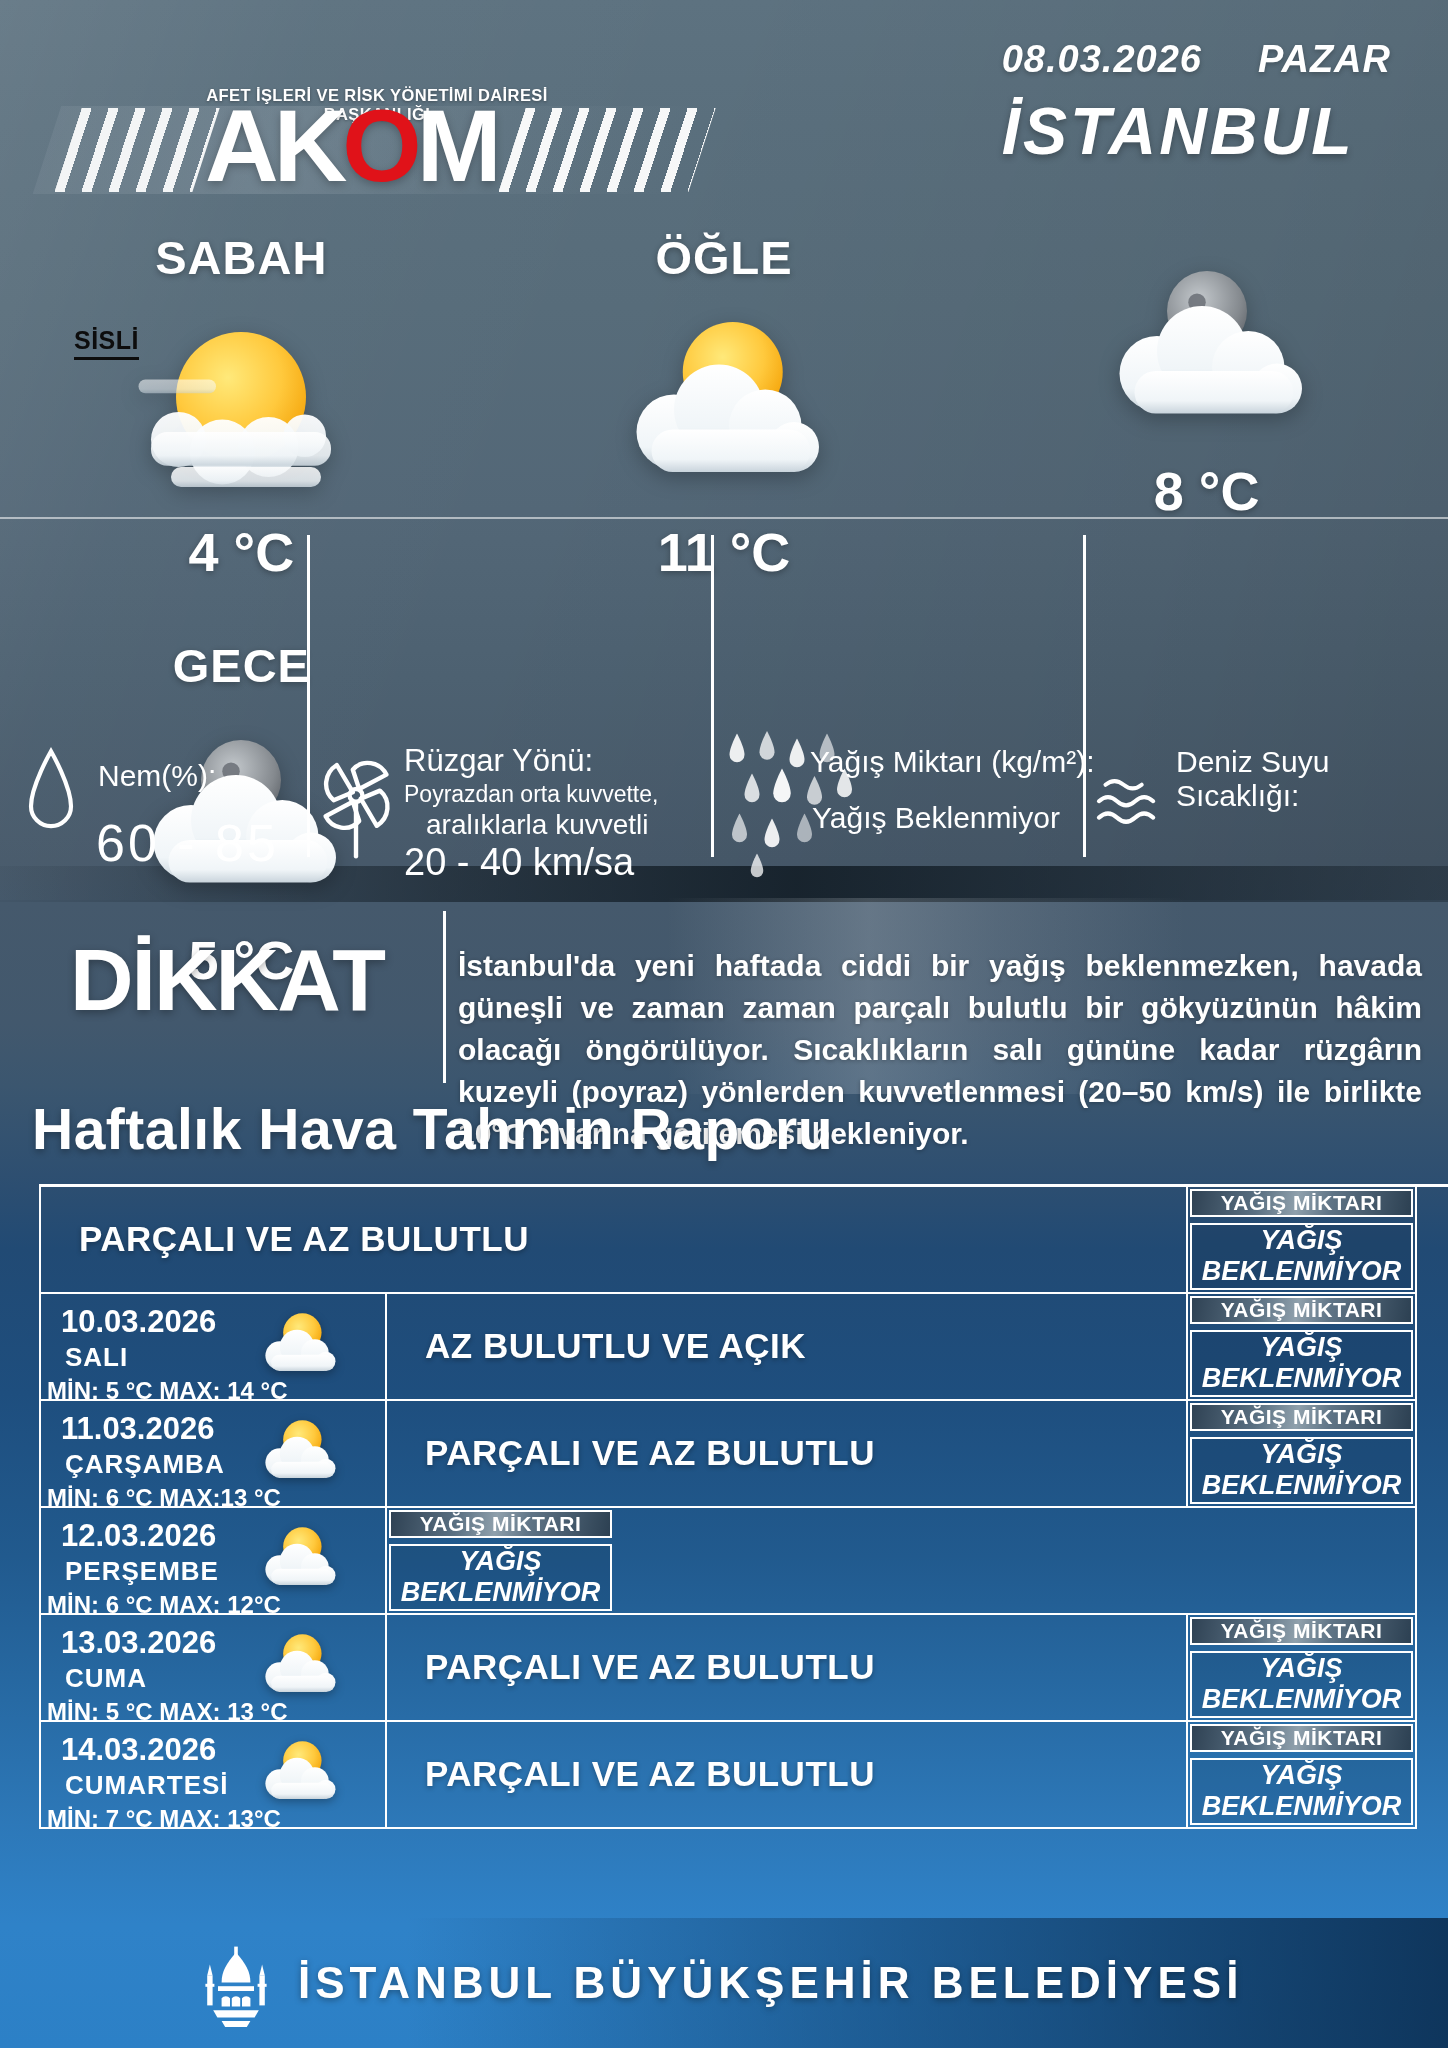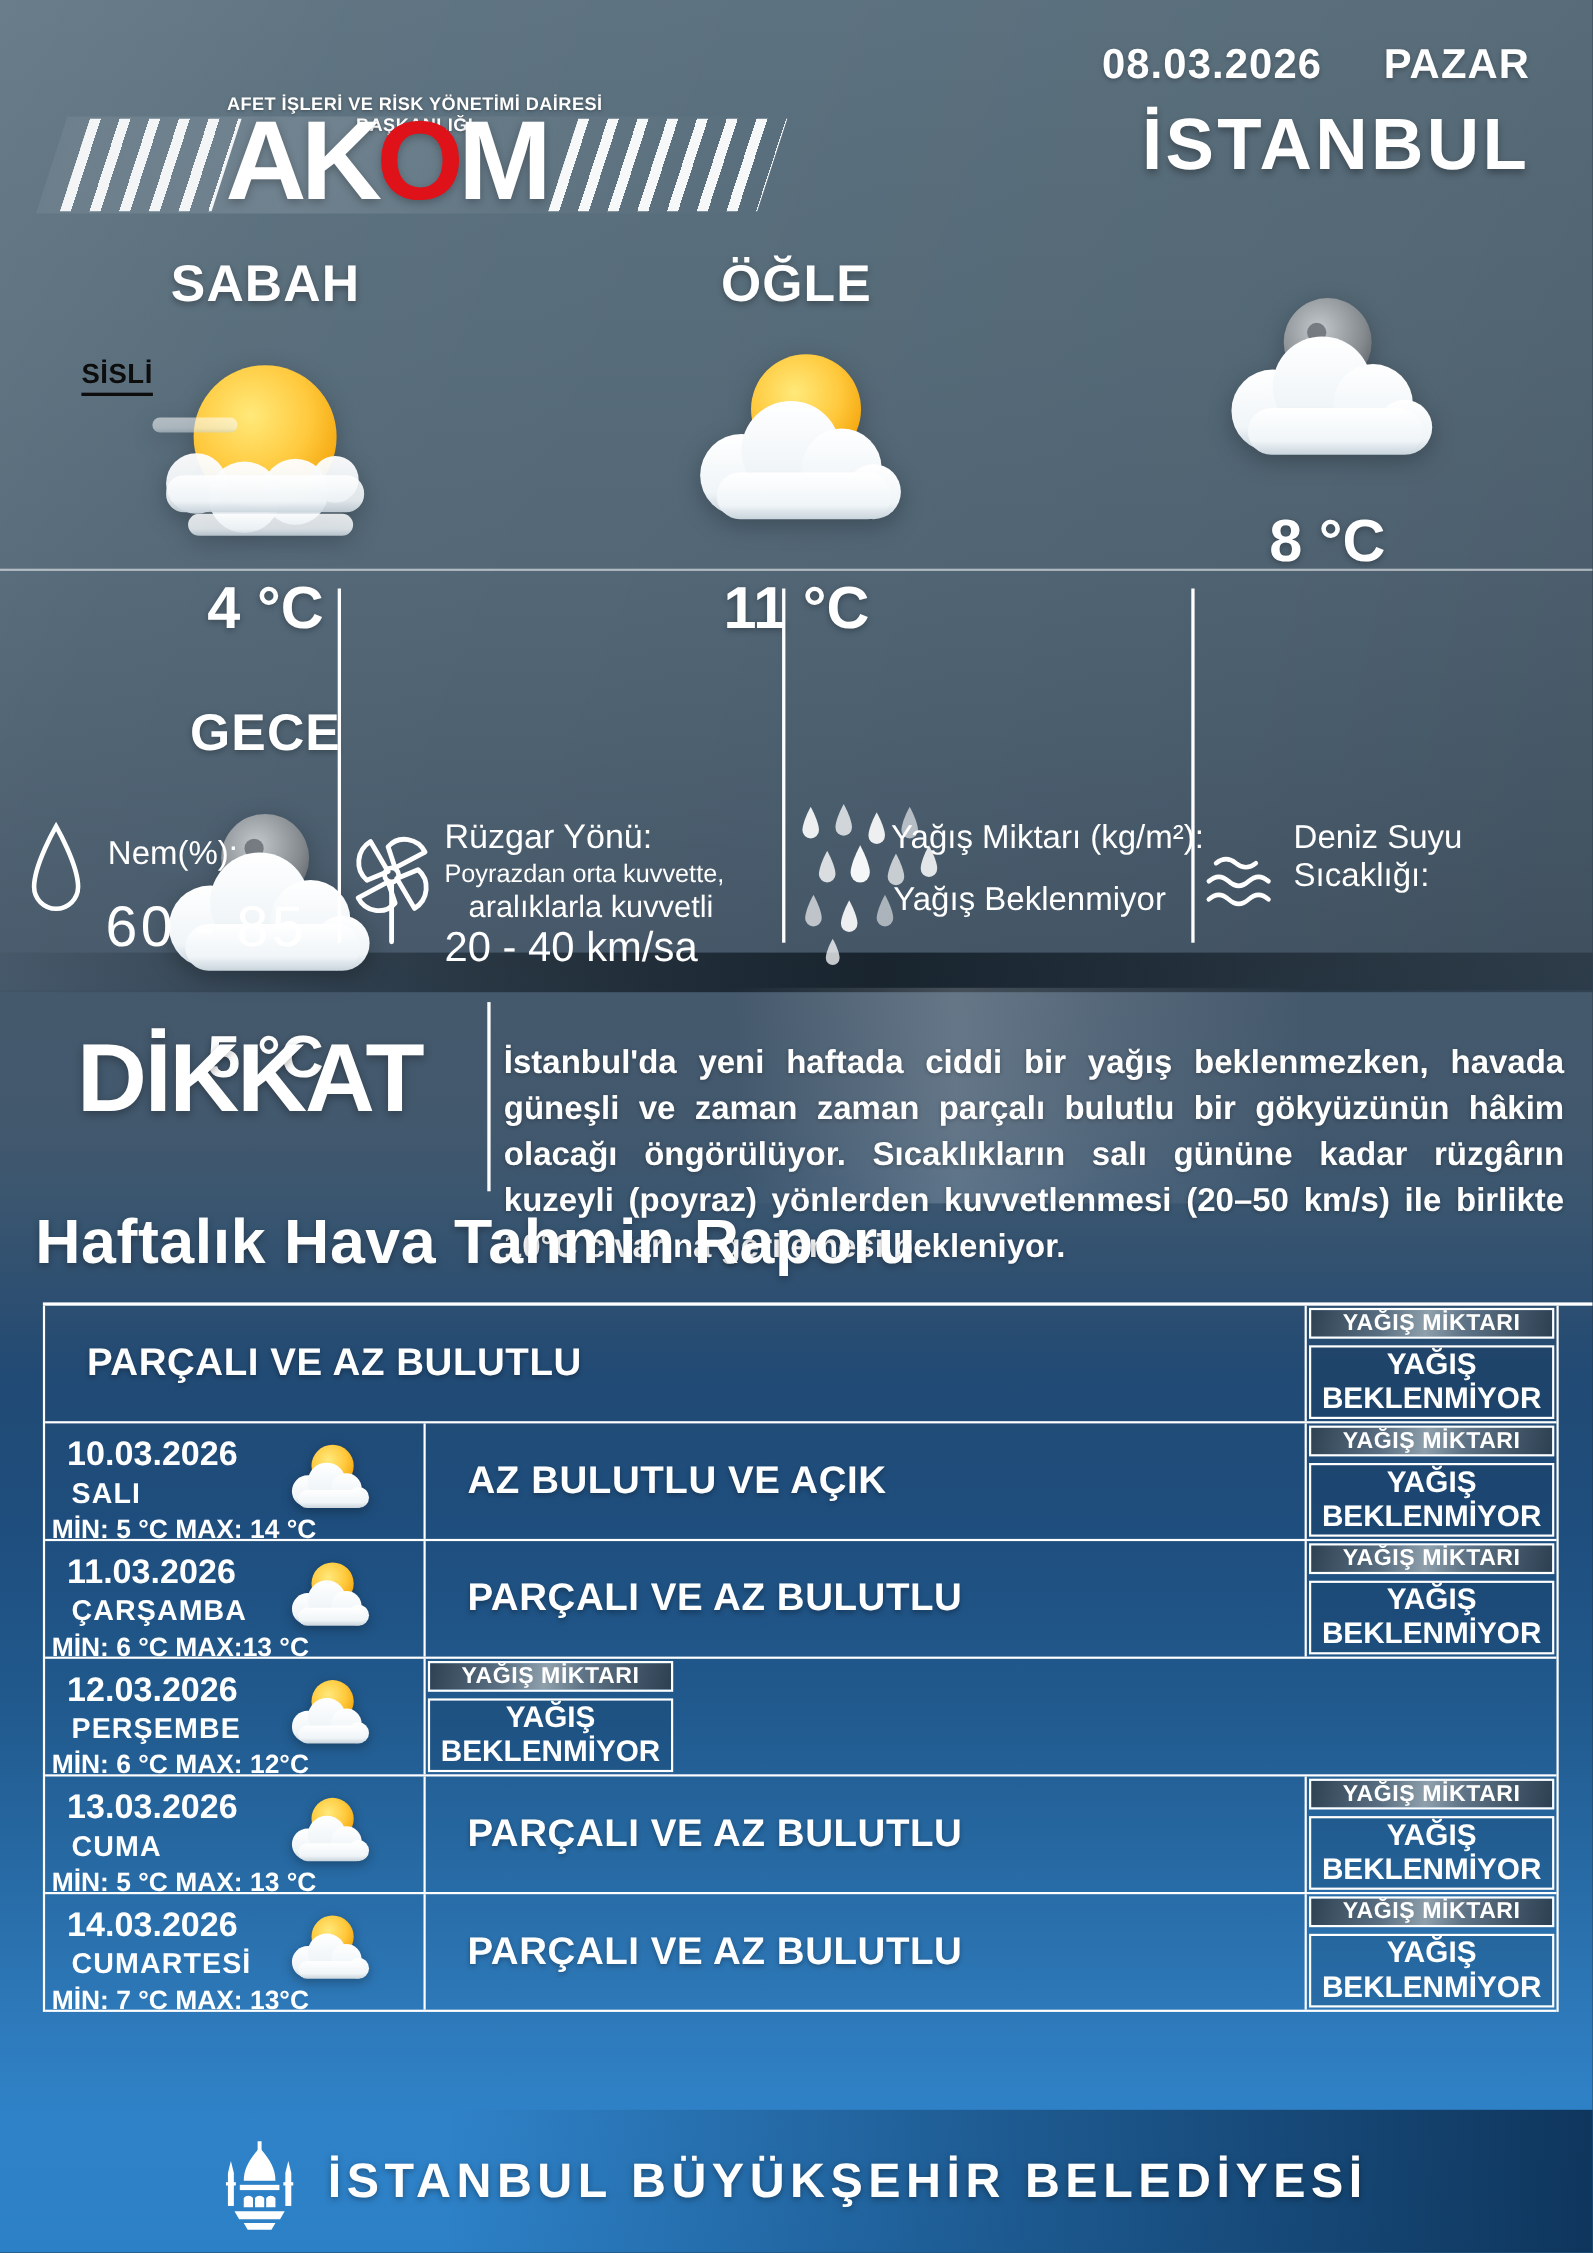--- a/index.html
+++ b/index.html
@@ -27,21 +27,21 @@
   .agency{left:62px;top:86px;width:650px;height:118px;}
   .agency-ghost{left:-15px;top:20px;width:650px;height:88px;transform:skewX(-18deg);
     background:linear-gradient(90deg, rgba(190,200,208,0.10), rgba(190,200,208,0.20) 35%, rgba(190,200,208,0.06) 70%, rgba(190,200,208,0));}
   .agency-line{left:115px;top:0;width:400px;text-align:center;font-size:16.5px;font-weight:bold;letter-spacing:0.4px;text-shadow:0 1px 3px rgba(0,0,0,0.35);}
   .akom{left:143px;top:12px;width:290px;text-align:center;font-size:102px;font-weight:bold;letter-spacing:-5px;line-height:0.95;text-shadow:0 3px 8px rgba(0,0,0,0.25);}
   .akom .o{color:#e01219;}
   .stripes{top:22px;height:84px;transform:skewX(-18deg);
     background:repeating-linear-gradient(90deg,#fff 0 10px,rgba(255,255,255,0) 10px 27px);}
   .stripes-left{left:6px;width:138px;opacity:0.92;}
   .stripes-right{left:450px;width:190px;opacity:0.95;}
-  .datecity{right:57px;top:38px;text-align:right;}
+  .datecity{right:57px;top:38px;font-style:italic;}
   .date-line{font-size:38px;font-weight:bold;letter-spacing:1px;white-space:pre;text-shadow:0 2px 5px rgba(0,0,0,0.25);}
   .date-sep{display:inline-block;width:56px;}
   .city{margin-top:12px;font-size:66px;font-weight:bold;letter-spacing:3px;text-shadow:0 3px 7px rgba(0,0,0,0.3);}
   
   .periods{top:224px;left:0;width:1448px;display:grid;grid-template-columns:repeat(3,1fr);}
   .period{position:relative;height:408px;text-align:center;}
   .p-label{font-size:47px;font-weight:bold;letter-spacing:1px;margin-top:6px;text-shadow:0 2px 6px rgba(0,0,0,0.3);}
   .p-icon{width:250px;height:212px;margin:16px auto 0;filter:drop-shadow(0 6px 10px rgba(0,0,0,0.25));}
   .p-temp{font-size:54px;font-weight:bold;margin-top:4px;text-shadow:0 2px 6px rgba(0,0,0,0.3);}
   .sisli{position:absolute;left:74px;top:102px;color:#0d0d0d;font-size:25px;font-weight:bold;letter-spacing:0.5px;
@@ -78,21 +78,21 @@
   .c-date .d1{font-size:31px;font-weight:bold;margin-left:16px;}
   .c-date .d2{font-size:26px;font-weight:bold;margin-left:20px;margin-top:2px;letter-spacing:1px;}
   .c-date .d3{font-size:24px;font-weight:bold;margin-top:4px;margin-left:2px;}
   .row-icon{position:absolute;right:38px;top:50%;transform:translateY(-50%);width:96px;height:86px;filter:drop-shadow(0 3px 5px rgba(0,0,0,0.3));}
   .c-cond{flex:1;border-right:2.5px solid #fff;box-sizing:border-box;display:flex;align-items:center;padding-left:38px;font-size:35px;font-weight:bold;letter-spacing:0.5px;text-shadow:0 2px 5px rgba(0,0,0,0.3);}
   .c-precip{width:227px;display:flex;flex-direction:column;box-sizing:border-box;padding:2px;gap:6px;}
   .ph{border:2.5px solid #fff;box-sizing:border-box;height:33px;display:flex;align-items:center;justify-content:center;
     font-size:21px;font-weight:bold;letter-spacing:0.5px;
     background:linear-gradient(100deg,#2f4254 0%,#5a7082 30%,#8fa0ac 48%,#5f7486 63%,#2c4052 100%);}
   .pv{border:2.5px solid #fff;box-sizing:border-box;flex:1;display:flex;align-items:center;justify-content:center;
-    text-align:center;font-size:27px;font-weight:bold;line-height:1.16;background:rgba(8,24,40,0.12);padding:0 6px;}
+    text-align:center;font-size:27px;font-weight:bold;line-height:1.16;background:rgba(8,24,40,0.12);padding:0 6px;font-style:italic;}
   
   .footer{left:0;right:0;top:1930px;height:118px;}
   .ibb-logo{left:200px;top:12px;width:72px;height:92px;}
   .footer-org{left:298px;top:28px;font-size:44px;font-weight:bold;letter-spacing:5px;text-shadow:0 2px 6px rgba(0,0,0,0.35);}
 </style>
 </head>
 <body>
 
 <svg width="0" height="0" style="position:absolute" aria-hidden="true">
   <defs>

